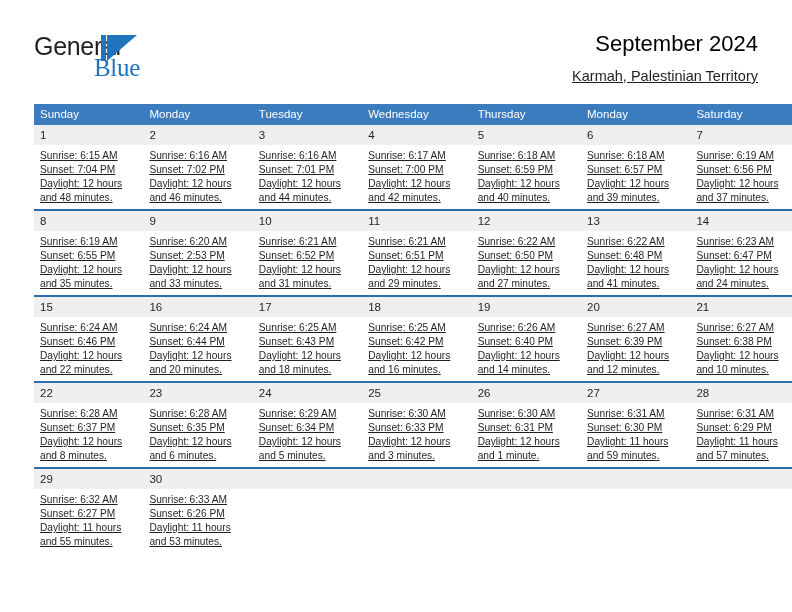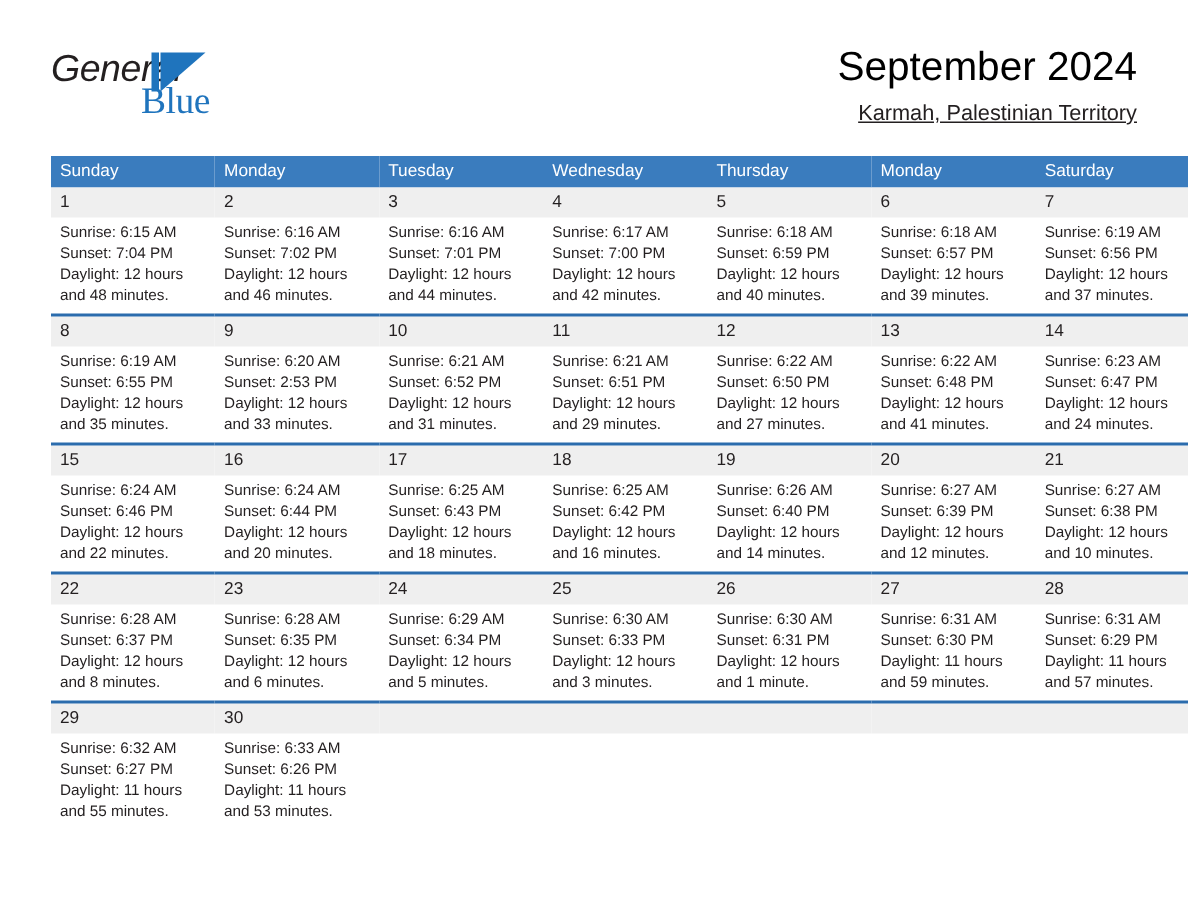--- a/index.html
+++ b/index.html
@@ -36,21 +36,20 @@
     height: 58px;
   }
   .brand-general {
     position: absolute;
     left: 0;
     top: 0;
     font-size: 25px;
     letter-spacing: -0.3px;
     color: #231f20;
     font-family: "Liberation Sans", sans-serif;
-    font-style: italic;
   }
   .brand-blue {
     position: absolute;
     left: 60px;
     top: 22px;
     font-size: 25px;
     letter-spacing: -0.3px;
     color: #1f74bd;
     font-family: Liberation Serif, serif;
   }
@@ -79,21 +78,21 @@
     border-bottom: 26px solid transparent;
   }
 
   .titles {
     position: absolute;
     right: 0;
     top: 0;
     text-align: right;
   }
   .cal-title {
-    font-size: 27px;
+    font-size: 22px;
     color: #000000;
     line-height: 32px;
     white-space: nowrap;
     margin-left: 46px;
   }
   .cal-subtitle {
     font-size: 14.5px;
     color: #231f20;
     line-height: 20px;
     margin-top: 6px;
@@ -142,20 +141,21 @@
     min-height: 12px;
   }
   .daynum.empty {
     color: transparent;
   }
   .info {
     padding: 4px 4px 0 6px;
     font-size: 10.2px;
     line-height: 14px;
     color: #231f20;
+    text-decoration: underline;
   }
   .info div {
     white-space: nowrap;
   }
 </style>
 </head>
 <body>
 
 <div class="page">
 

